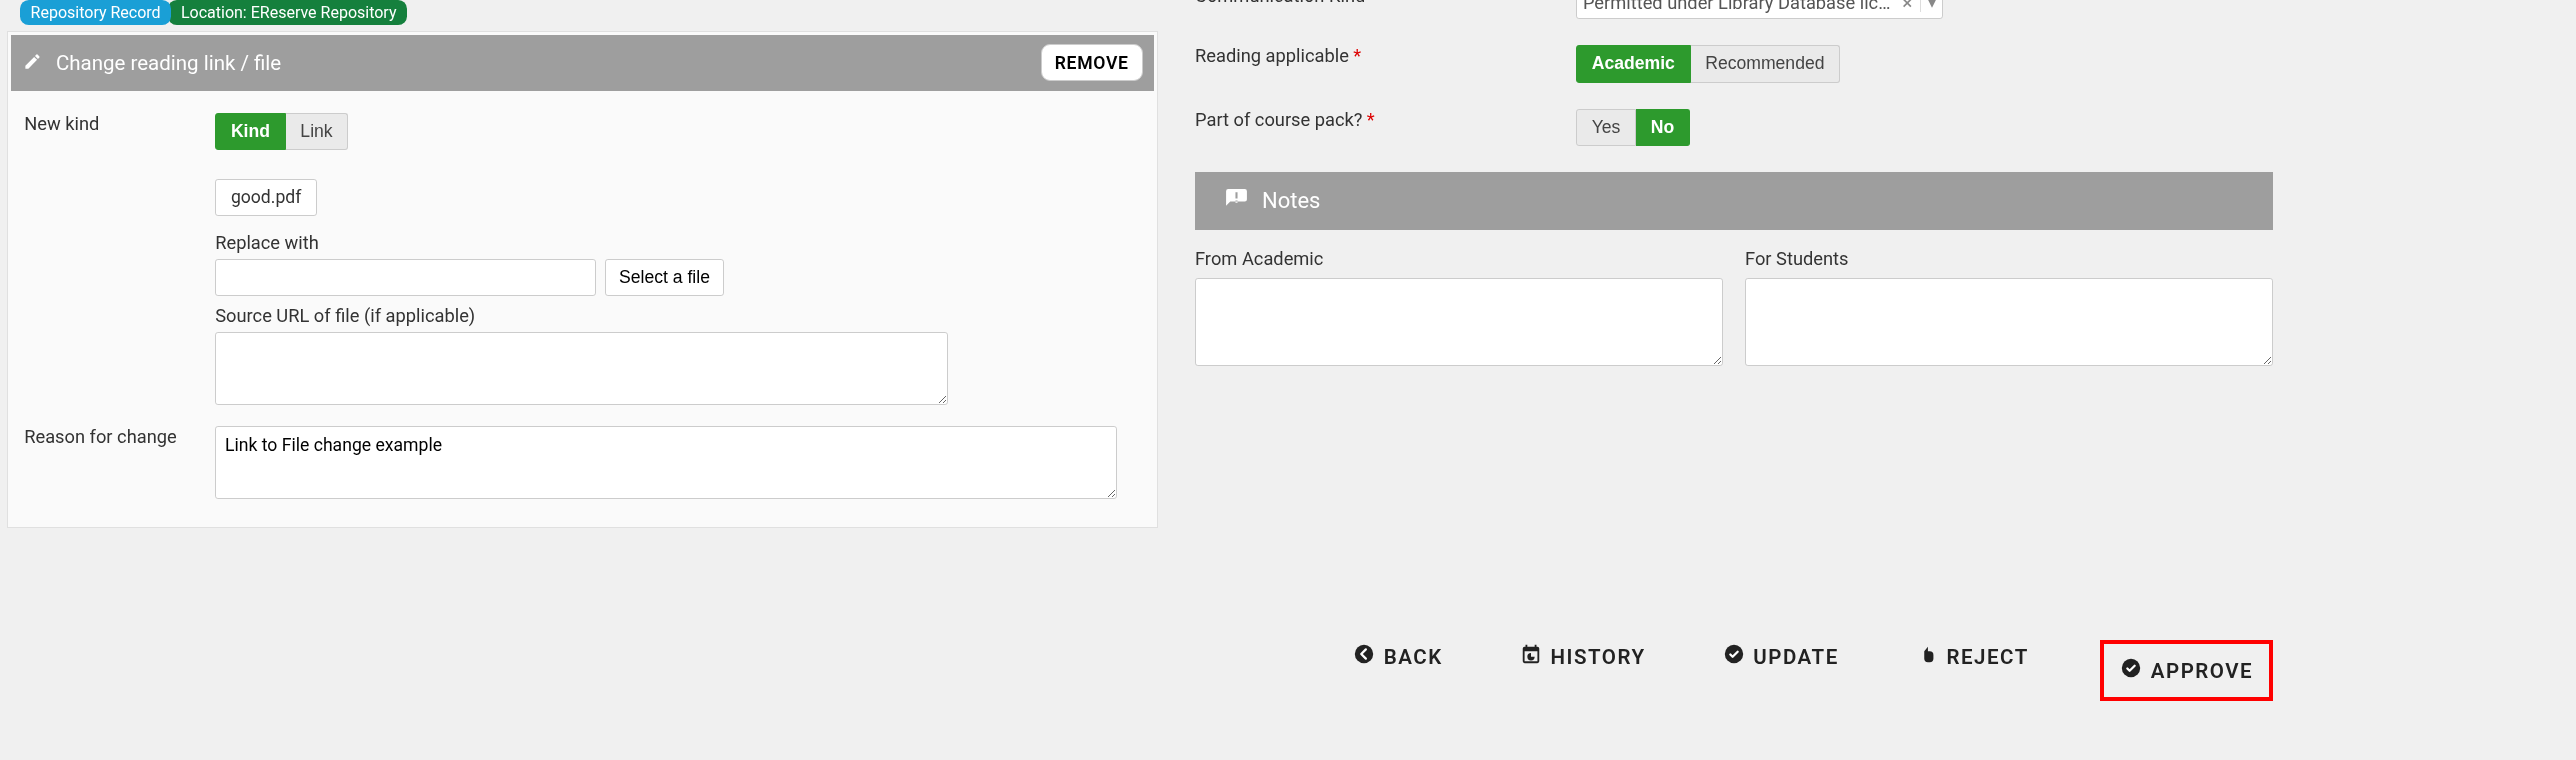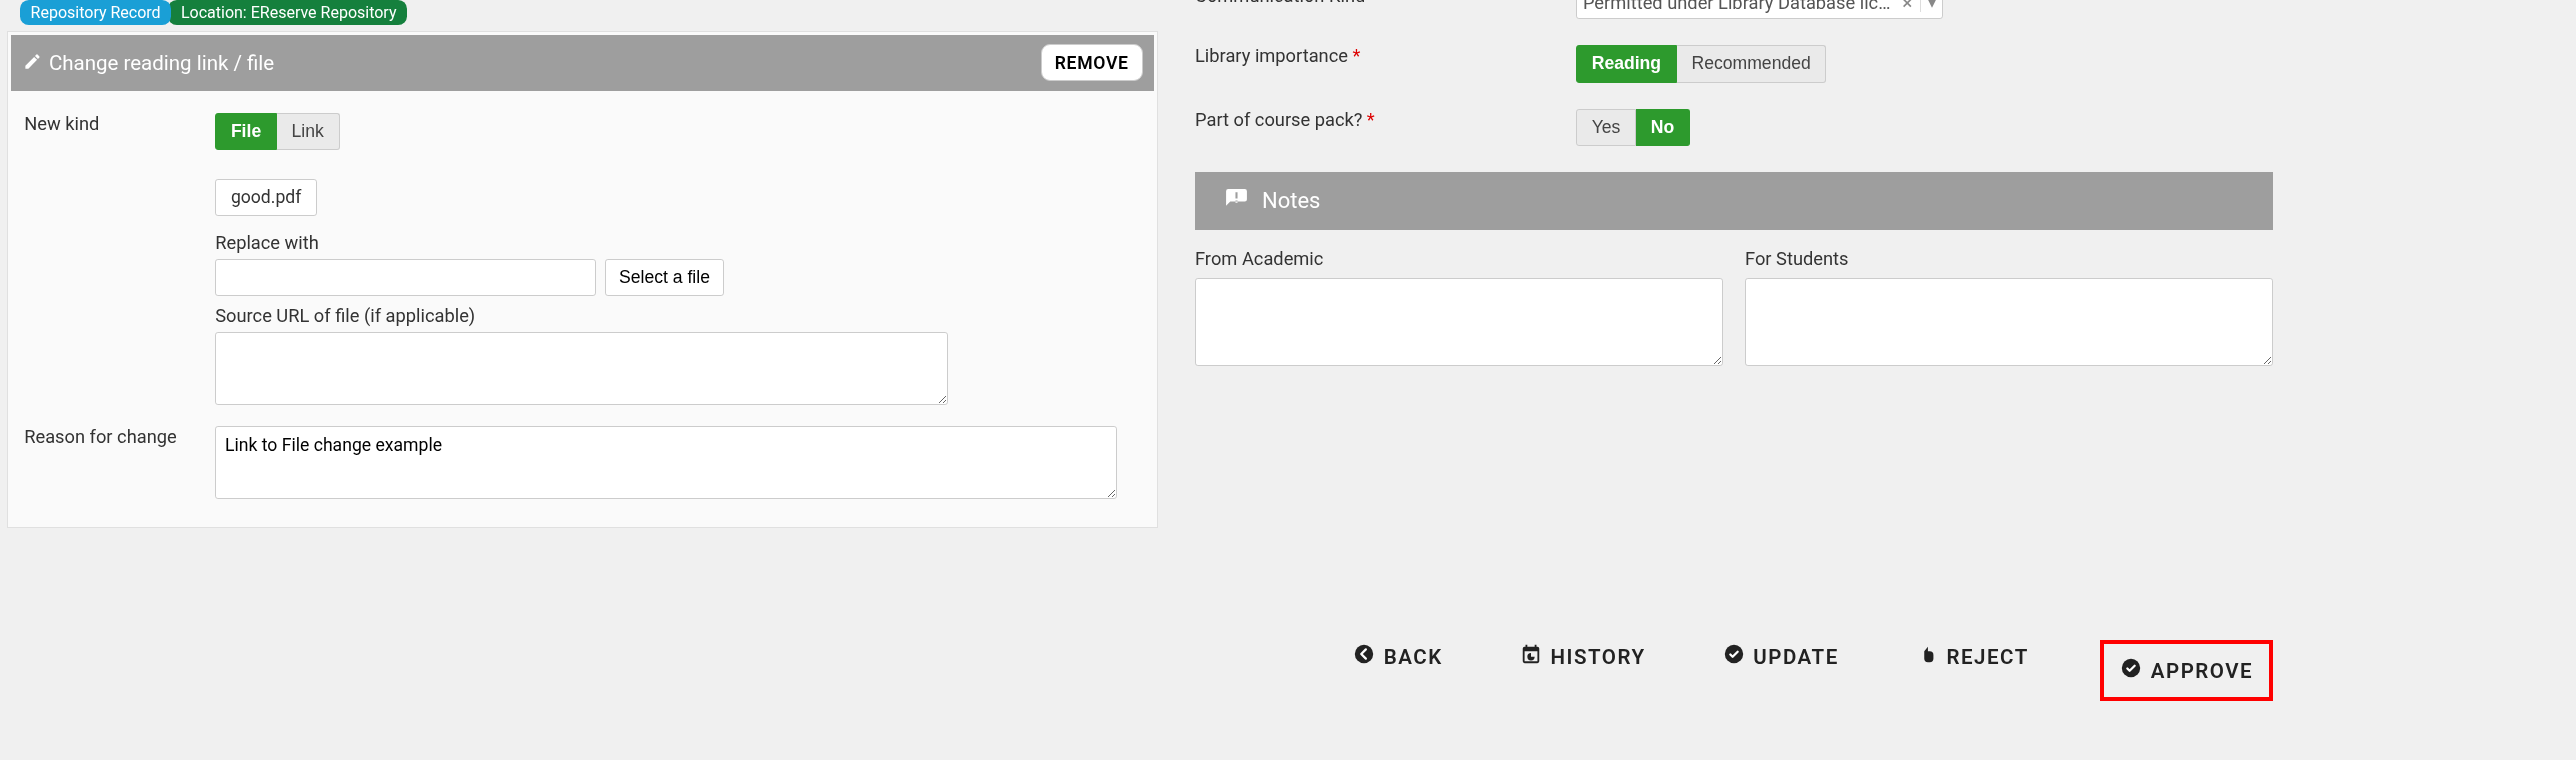--- a/index.html
+++ b/index.html
@@ -45,21 +45,21 @@
     }
     .section-header {
       background: #9e9e9e;
       color: #fff;
       padding: 5.9px 11.7px;
       display: flex;
       align-items: center;
       justify-content: space-between;
       height: 56px;
     }
-    .section-header-left { display: flex; align-items: center; gap: 7px; }
+    .section-header-left { display: flex; align-items: center; gap: 14px; }
     .section-title { font-size: 20.5px; font-weight: 400;}
     .btn {
       border: 0.7px solid #ccc;
       background: #fff;
       padding: 7.3px 13px;
       border-radius: 9px;
       font-size: 17.6px;
       cursor: pointer;
       font-family: inherit;
     }
@@ -169,21 +169,21 @@
         <span class="section-title">Change reading link / file</span>
       </div>
       <button class="btn btn-remove">REMOVE</button>
     </div>
 
     <div class="form-body">
       <div class="form-row">
         <div class="form-label">New kind</div>
         <div class="form-control-area">
           <div class="seg-group">
-            <button class="seg-btn active-green">File</button>
+            <button class="seg-btn active-green">Kind</button>
             <button class="seg-btn">Link</button>
           </div>
           <div>
             <span class="pill">good.pdf</span>
           </div>
           <span class="sub-label">Replace with</span>
           <div class="input-row">
             <input class="text-input" type="text" value="" style="">
             <button class="btn-outline">Select a file</button>
           </div>
@@ -212,24 +212,24 @@
       <span class="txt">Permitted under Library Database lice…</span>
       <span style="display:flex;align-items:center;">
         <span class="x">×</span>
         <span class="caret">▾</span>
       </span>
     </div>
   </div>
 
   <div class="right-row">
     <div class="right-label">
-      <span>Library importance</span><span class="req">*</span>
+      <span>Reading applicable</span><span class="req">*</span>
     </div>
     <div class="seg-group">
-      <button class="seg-btn active-green-simple">Reading</button>
+      <button class="seg-btn active-green-simple">Academic</button>
       <button class="seg-btn">Recommended</button>
     </div>
   </div>
 
   <div class="right-row">
     <div class="right-label">
       <span>Part of course pack?</span><span class="req">*</span>
     </div>
     <div class="seg-group">
       <button class="seg-btn">Yes</button>

